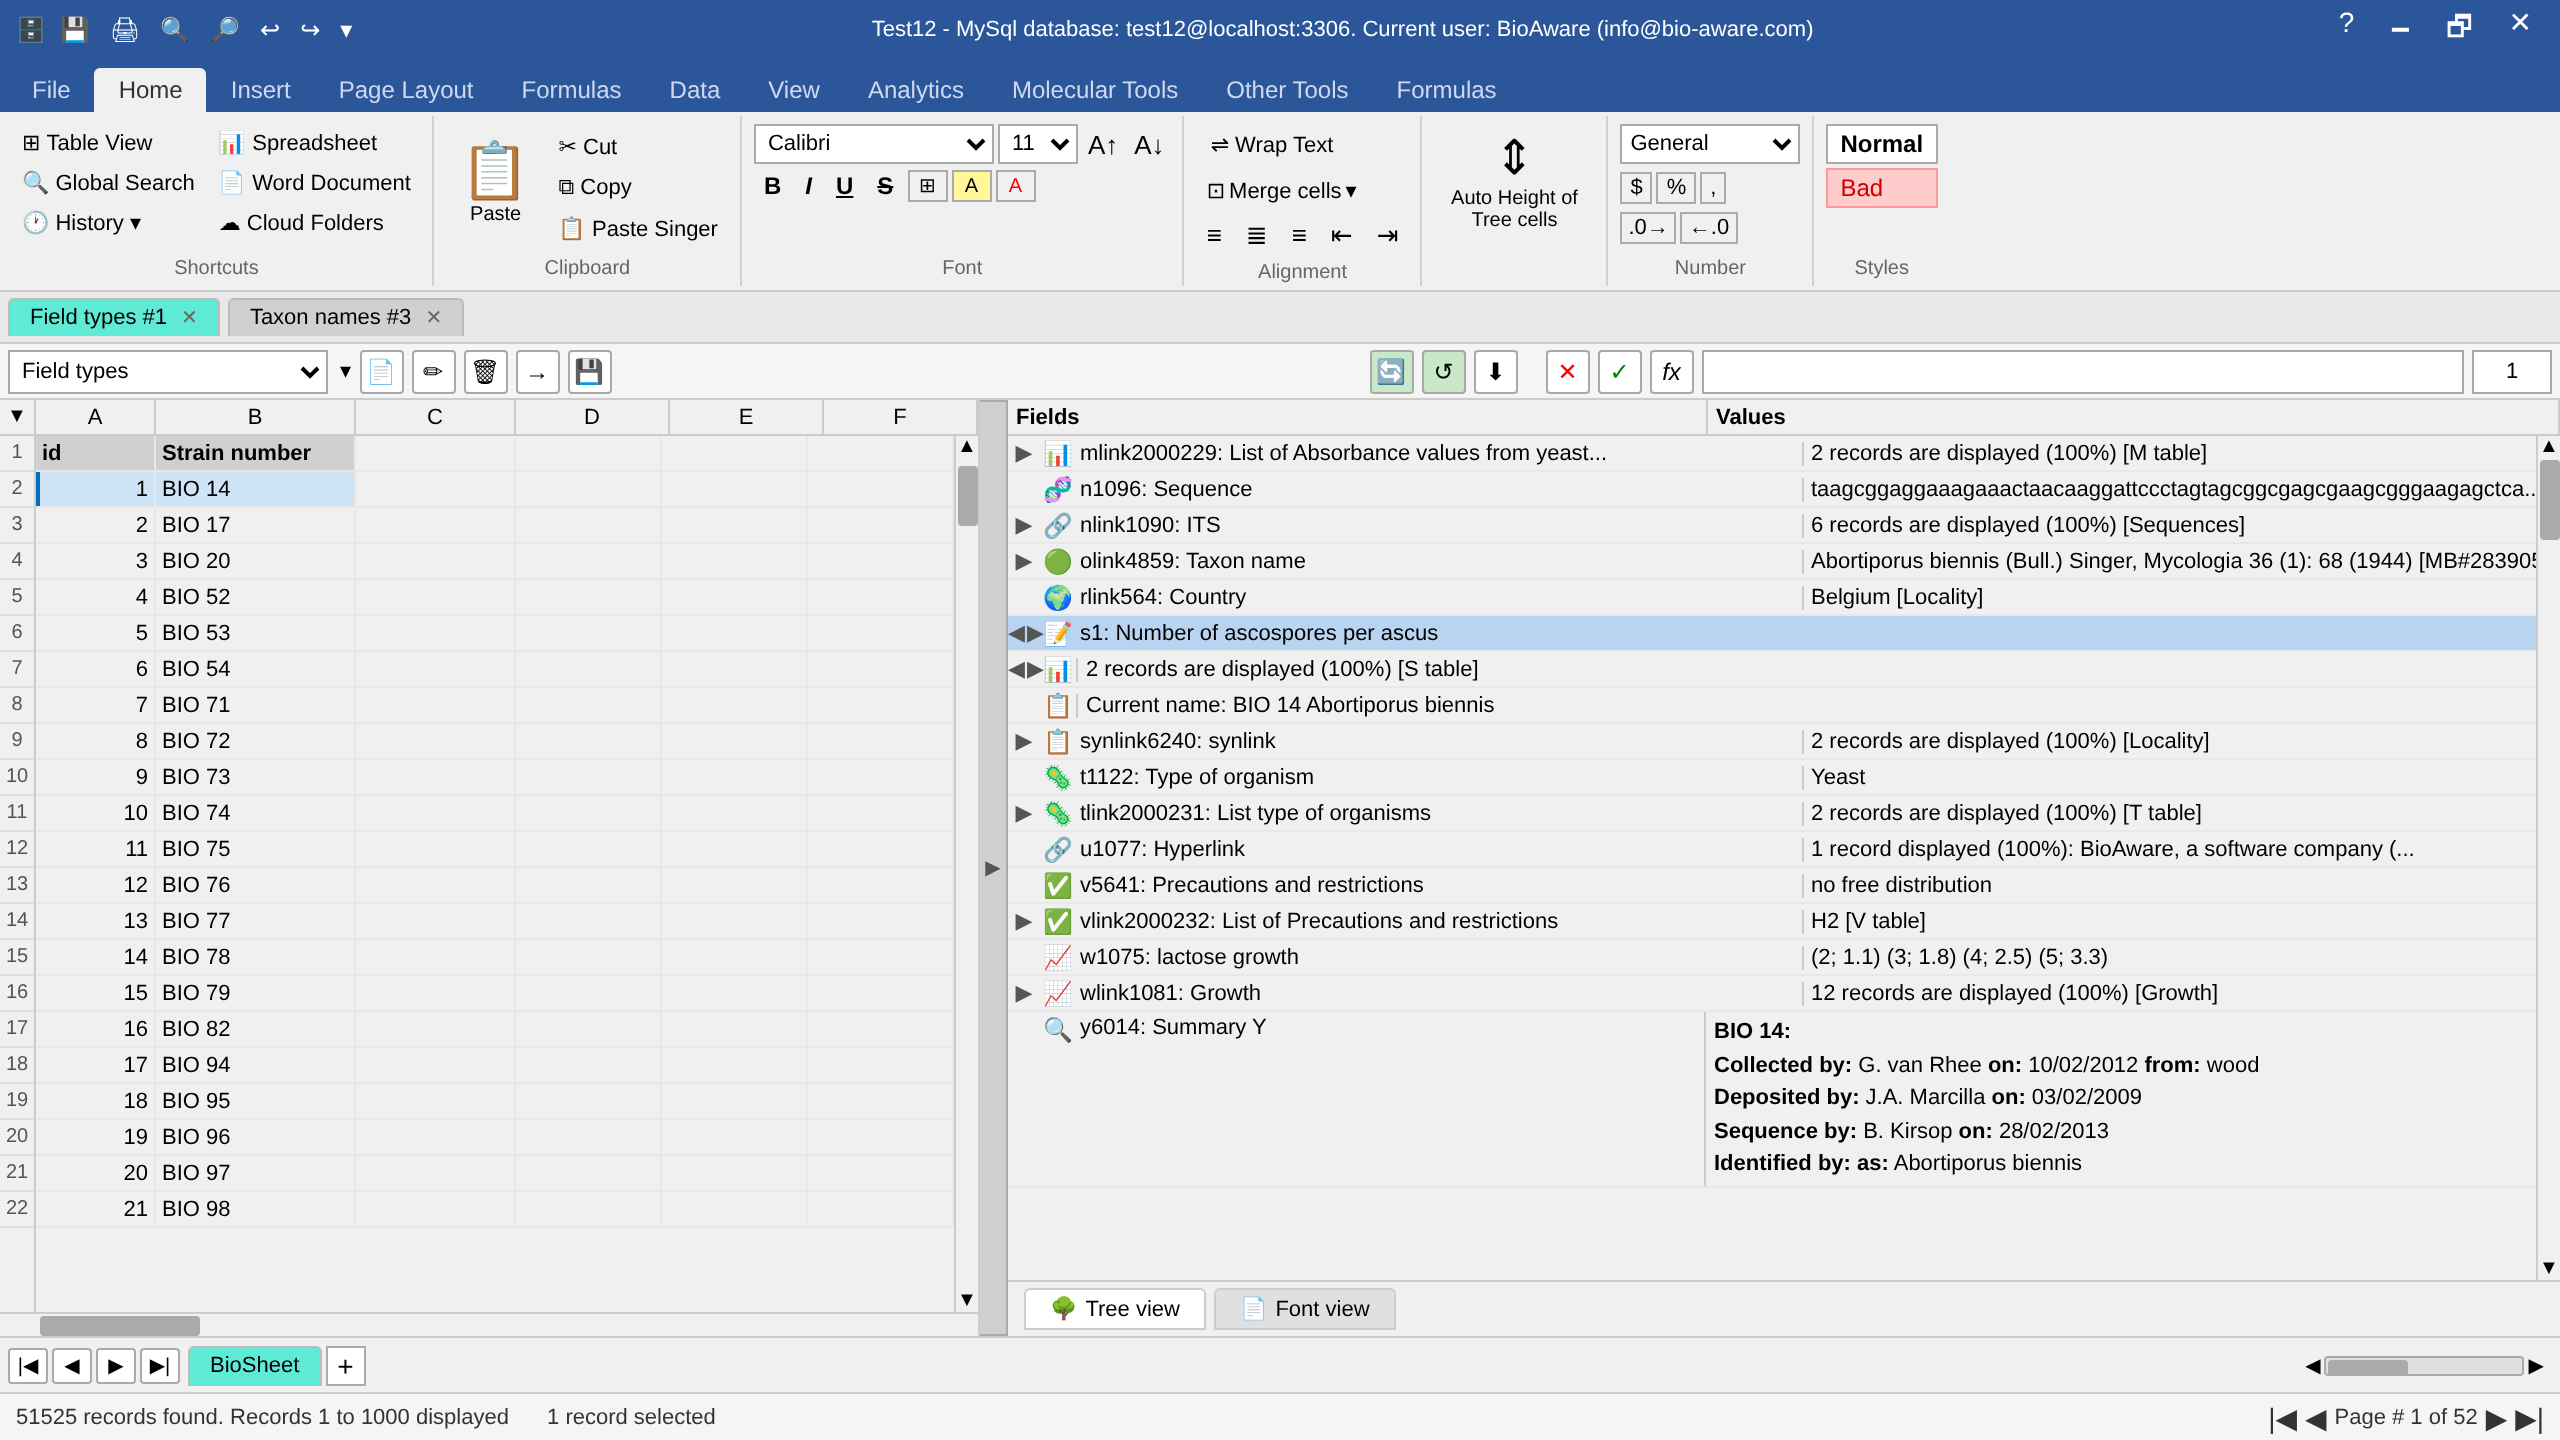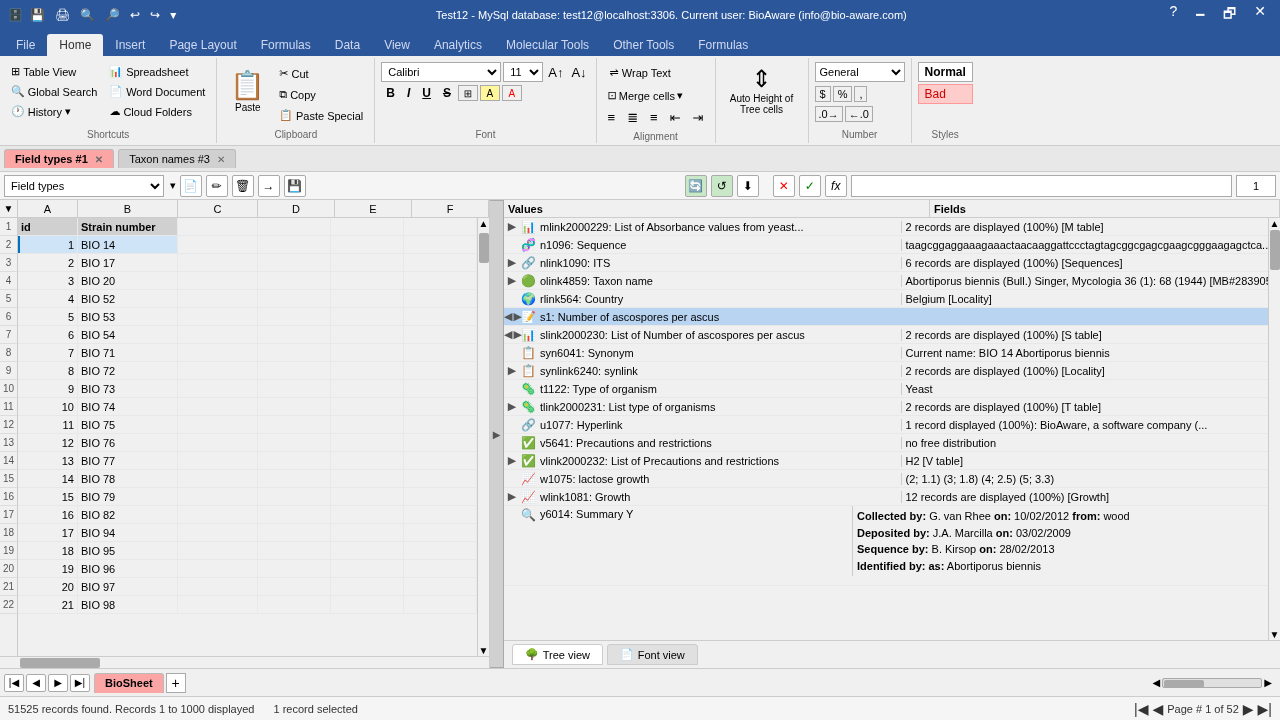--- a/index.html
+++ b/index.html
@@ -55,21 +55,21 @@
     .number-select-wrap { display: flex; align-items: center; }
     
     
     .styles-content { display: flex; flex-direction: column; }
     .style-normal { background: white; border: 1px solid #aaa; padding: 2px 6px; font-size: 12px; font-weight: bold; cursor: pointer; margin-bottom: 2px; }
     .style-bad { background: #ffcccc; border: 1px solid #ff9999; padding: 2px 6px; font-size: 12px; color: #cc0000; cursor: pointer; }
     
     
     #tabs-row { height: 26px; background: #e8e8e8; border-bottom: 1px solid #ccc; display: flex; align-items: center; padding: 0 4px; gap: 4px; }
     .sheet-tab { padding: 3px 10px; background: #d0d0d0; border: 1px solid #bbb; border-bottom: none; cursor: pointer; font-size: 11px; border-radius: 3px 3px 0 0; }
-    .sheet-tab.active { background: #fca5a5; font-weight: 700; }
+    .sheet-tab.active { background: #5eead4; font-weight: 400; }
     .tab-close { margin-left: 4px; color: #666; cursor: pointer; font-size: 10px; }
     
     
     #toolbar-row { height: 28px; background: #f5f5f5; border-bottom: 1px solid #ccc; display: flex; align-items: center; padding: 0 4px; gap: 4px; }
     .toolbar-select { height: 22px; border: 1px solid #aaa; font-size: 11px; padding: 0 2px; background: white; }
     .toolbar-btn { height: 22px; width: 22px; border: 1px solid #aaa; background: white; cursor: pointer; font-size: 12px; display: flex; align-items: center; justify-content: center; border-radius: 2px; }
     #formula-bar2 { flex: 1; height: 22px; border: 1px solid #aaa; background: white; font-size: 11px; padding: 0 4px; }
     #cell-ref { width: 40px; height: 22px; border: 1px solid #aaa; background: white; font-size: 11px; padding: 0 4px; text-align: center; }
     
     
@@ -247,21 +247,21 @@
         <div class="rbn-btn-small">
           <span>✂</span>
           <span>Cut</span>
         </div>
         <div class="rbn-btn-small">
           <span>⧉</span>
           <span>Copy</span>
         </div>
         <div class="rbn-btn-small">
           <span>📋</span>
-          <span>Paste Special</span>
+          <span>Paste Singer</span>
         </div>
       </div>
     </div>
     <div class="ribbon-group-label">Clipboard</div>
   </div>
 
   <div class="ribbon-group">
     <div class="ribbon-group-content">
       <div class="font-group-content">
         <div class="font-row">
@@ -647,22 +647,22 @@
 
     <div class="hscroll-area" style="display:flex;align-items:center;">
       <div class="hscroll-thumb" style="width:80px;margin-left:20px;"></div>
     </div>
   </div>
 
   <div style="width:14px;background:#d0d0d0;border:1px solid #aaa;border-left:none;display:flex;align-items:center;justify-content:center;cursor:pointer;font-size:10px;color:#555;">▶</div>
 
   <div id="fields-panel" style="flex:1;display:flex;flex-direction:column;overflow:hidden;">
     <div id="fields-header">
+      <div class="fields-col-header fields-name-col">Fields</div>
       <div class="fields-col-header fields-value-col">Values</div>
-      <div class="fields-col-header fields-name-col">Fields</div>
     </div>
     <div style="flex:1;display:flex;overflow:hidden;">
       <div id="fields-body" style="flex:1;overflow-y:auto;">
 
         <div class="field-row">
           <div class="field-expand">▶</div>
           <div class="field-icon">📊</div>
           <div class="field-name">mlink2000229: List of Absorbance values from yeast...</div>
           <div class="field-value">2 records are displayed (100%) [M table]</div>
         </div>
@@ -703,28 +703,26 @@
           <div class="field-icon">📝</div>
           <div class="field-name">s1: Number of ascospores per ascus</div>
         </div>
 
         <div class="field-row">
           <div class="field-expand" style="display:flex;gap:1px;">
             <span>◀</span>
             <span>▶</span>
           </div>
           <div class="field-icon">📊</div>
-          <div class="field-name">slink2000230: List of Number of ascospores per ascus</div>
           <div class="field-value">2 records are displayed (100%) [S table]</div>
         </div>
 
         <div class="field-row">
           <div class="field-expand"></div>
           <div class="field-icon">📋</div>
-          <div class="field-name">syn6041: Synonym</div>
           <div class="field-value">Current name: BIO 14 Abortiporus biennis</div>
         </div>
 
         <div class="field-row">
           <div class="field-expand">▶</div>
           <div class="field-icon">📋</div>
           <div class="field-name">synlink6240: synlink</div>
           <div class="field-value">2 records are displayed (100%) [Locality]</div>
         </div>
 
@@ -775,20 +773,21 @@
           <div class="field-icon">📈</div>
           <div class="field-name">wlink1081: Growth</div>
           <div class="field-value">12 records are displayed (100%) [Growth]</div>
         </div>
 
         <div class="field-row-tall">
           <div class="field-expand-tall"></div>
           <div class="field-icon-tall">🔍</div>
           <div class="field-name-tall">y6014: Summary Y</div>
           <div class="field-value-tall">
+            <div><b>BIO 14:</b></div>
             <div><b>Collected by:</b> G. van Rhee <b>on:</b> 10/02/2012 <b>from:</b> wood</div>
             <div><b>Deposited by:</b> J.A. Marcilla <b>on:</b> 03/02/2009</div>
             <div><b>Sequence by:</b> B. Kirsop <b>on:</b> 28/02/2013</div>
             <div><b>Identified by: as:</b> Abortiporus biennis</div>
           </div>
         </div>
 
       </div>
 
       <div style="width:12px;background:#f0f0f0;border-left:1px solid #ccc;display:flex;flex-direction:column;">

